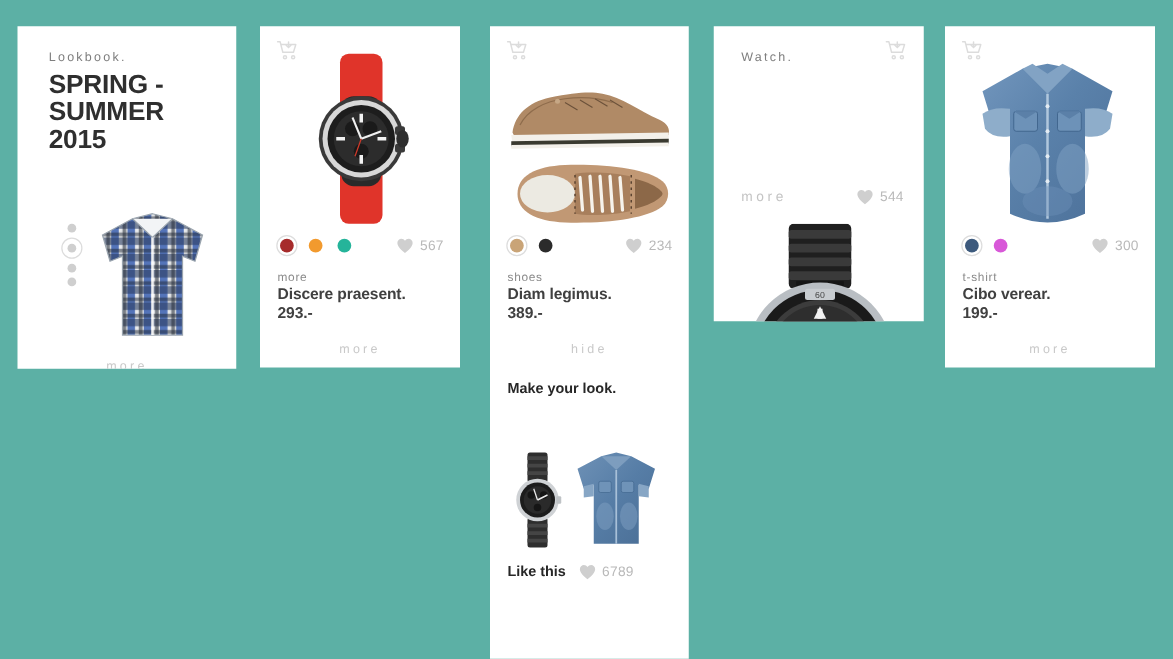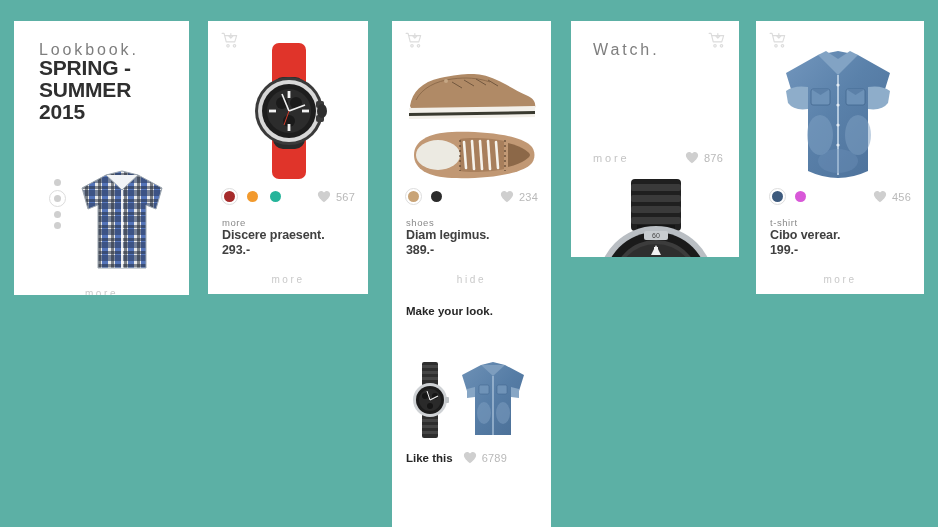--- a/index.html
+++ b/index.html
@@ -36,21 +36,21 @@
   
   .cart-icon {
     position: absolute;
     width: 20px;
     height: 20px;
     opacity: .55;
   }
   .cart-icon svg { display:block; width:100%; height:100%; }
 
   .eyebrow {
-    font-size: 16px;
+    font-size: 10px;
     color: #7e7e7e;
     letter-spacing: .18em;
     font-weight: 400;
   }
   .headline {
     font-size: 20px;
     line-height: 21px;
     font-weight: 700;
     color: #2f2f2f;
     letter-spacing: -0.2px;
@@ -411,21 +411,21 @@
     <div class="eyebrow c4-eyebrow">Watch.</div>
 
     <div class="c4-row">
       <span class="more-inline">more</span>
       <span class="likes">
         <span class="heart">
           <svg viewBox="0 0 24 22" fill="#cfcfcf">
               <path d="M12 21S1.5 13.6 1.5 7.3C1.5 3.8 4.2 1.5 7.1 1.5c2 0 3.8 1.1 4.9 2.8 1.1-1.7 2.9-2.8 4.9-2.8 2.9 0 5.6 2.3 5.6 5.8C22.5 13.6 12 21 12 21z"></path>
             </svg>
         </span>
-        <span class="like-count">876</span>
+        <span class="like-count">544</span>
       </span>
     </div>
 
     <div class="bigwatch img">
       <svg viewBox="0 0 150 150" xmlns="http://www.w3.org/2000/svg">
         <rect x="50" y="0" width="50" height="52" rx="4" fill="#1f1f1f"></rect>
         <g fill="#3a3a3a">
           <rect x="50" y="5" width="50" height="7" rx="2"></rect>
           <rect x="50" y="16" width="50" height="7" rx="2"></rect>
           <rect x="50" y="27" width="50" height="7" rx="2"></rect>
@@ -516,21 +516,21 @@
         <span class="swatch-wrap">
             <span class="swatch" style="background:#d858d8"></span>
           </span>
       </div>
       <div class="likes">
         <span class="heart">
           <svg viewBox="0 0 24 22" fill="#cfcfcf">
               <path d="M12 21S1.5 13.6 1.5 7.3C1.5 3.8 4.2 1.5 7.1 1.5c2 0 3.8 1.1 4.9 2.8 1.1-1.7 2.9-2.8 4.9-2.8 2.9 0 5.6 2.3 5.6 5.8C22.5 13.6 12 21 12 21z"></path>
             </svg>
         </span>
-        <span class="like-count">456</span>
+        <span class="like-count">300</span>
       </div>
     </div>
 
     <div class="kicker">t-shirt</div>
     <div class="product-title">
       <span>Cibo verear.</span><br>
       <span>199.-</span>
     </div>
     <div class="more-link c5-more">more</div>
   </div>

